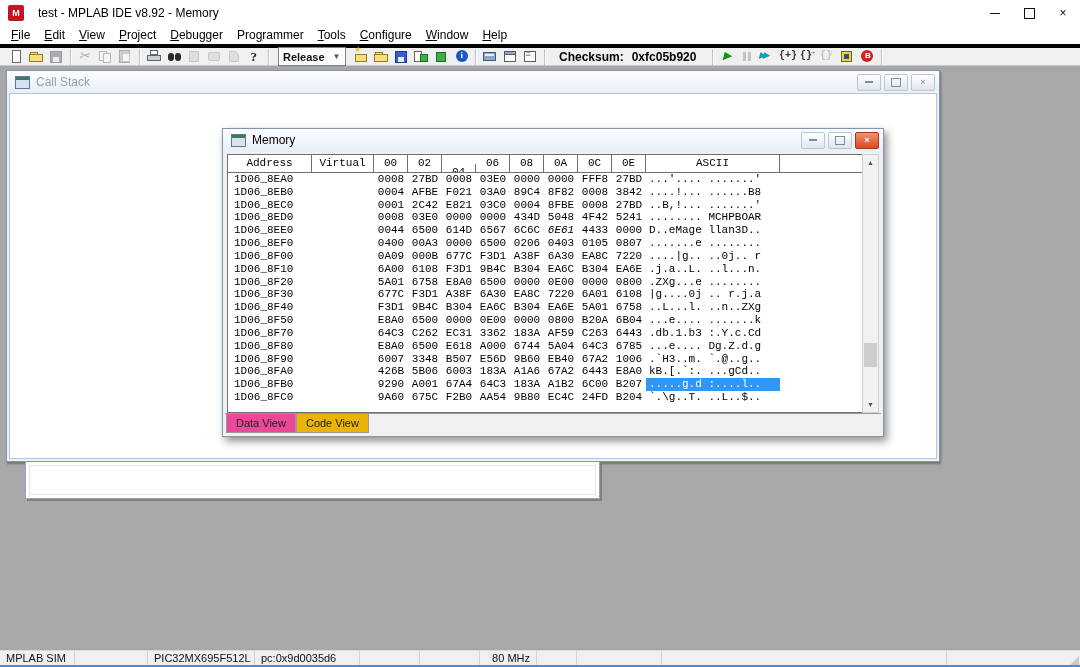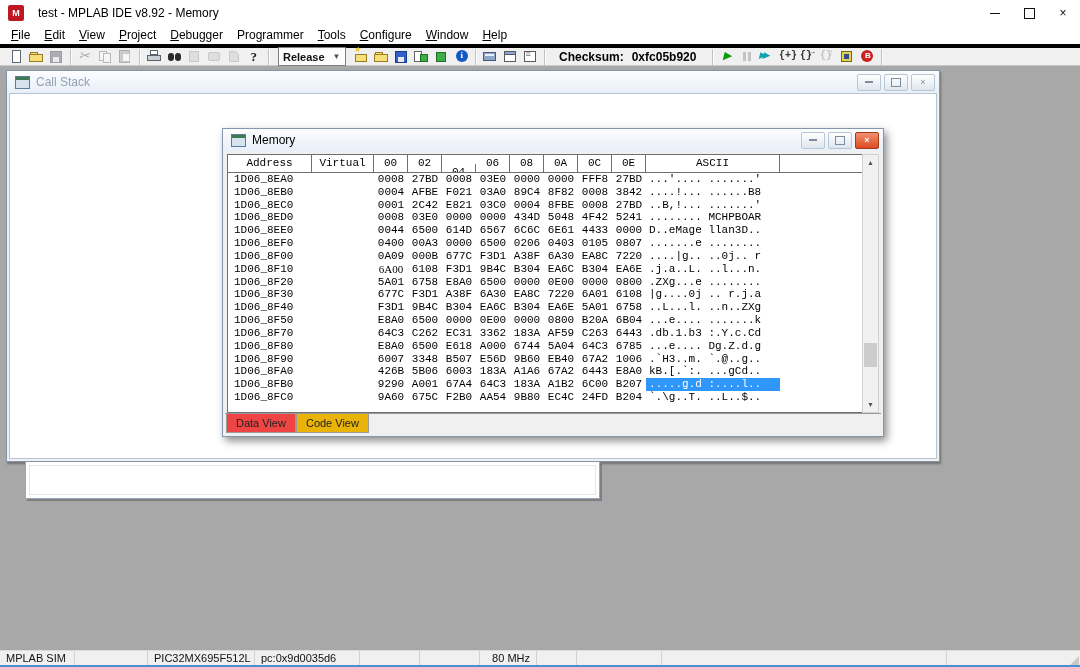--- a/index.html
+++ b/index.html
@@ -131,21 +131,21 @@
 
   .mem-scroll{position:absolute;top:3px;right:2px;width:17px;bottom:0;background:#f1f1f1;
               border:1px solid #d0d0d0;box-sizing:border-box;}
   .sb-arrow{height:15px;display:flex;align-items:center;justify-content:center;font-size:7px;color:#555;}
   .sb-arrow.dn{position:absolute;bottom:0;left:0;right:0;}
   .sb-thumb{position:absolute;left:1px;right:1px;top:188px;height:24px;background:#cdcdcd;}
 
   .mem-tabs{position:absolute;left:2px;right:2px;bottom:2px;height:21px;background:#f0f0f0;
             border-top:1px solid #9a9a9a;display:flex;align-items:flex-start;padding-left:1px;box-sizing:border-box;}
   .tab{font-size:11px;padding:3px 9px 2px 9px;border:1px solid #9a9a9a;border-top:none;background:#eab308;color:#222;}
-  .tab.active{background:#ef4444;position:relative;z-index:2;padding-bottom:3px;}
+  .tab.active{background:#ec4899;position:relative;z-index:2;padding-bottom:3px;}
   .tab.inactive{height:13px;margin-top:0;}
 
   
   .statusbar{position:absolute;left:0;top:650px;right:0;height:15px;background:#f0f0f0;
              border-top:1px solid #dcdcdc;display:flex;font-size:11px;color:#111;}
   .st-cell{border-right:1px solid #d2d2d2;padding:1px 6px 0 6px;box-sizing:border-box;
            white-space:nowrap;overflow:hidden;}
   .st-cell.right{text-align:right;}
   .st-cell.last{flex:1;border-right:none;position:relative;}
   .grip{position:absolute;right:1px;bottom:1px;width:0;height:0;
@@ -411,21 +411,21 @@
                 <div class="mcell ascii" style="width: 134px;">........ MCHPBOAR</div>
               </div>
               <div class="mrow">
                 <div class="mcell addr" style="width: 84px;">1D06_8EE0</div>
                 <div class="mcell virt" style="width: 62px;"></div>
                 <div class="mcell hex" style="width: 34px;">0044</div>
                 <div class="mcell hex" style="width: 34px;">6500</div>
                 <div class="mcell hex" style="width: 34px;">614D</div>
                 <div class="mcell hex" style="width: 34px;">6567</div>
                 <div class="mcell hex" style="width: 34px;">6C6C</div>
-                <div class="mcell hex" style="width: 34px;">6E61</div>
+                <div class="mcell hex" style="width: 34px; font-style: italic;">6E61</div>
                 <div class="mcell hex" style="width: 34px;">4433</div>
                 <div class="mcell hex" style="width: 34px;">0000</div>
                 <div class="mcell ascii" style="width: 134px;">D..eMage llan3D..</div>
               </div>
               <div class="mrow">
                 <div class="mcell addr" style="width: 84px;">1D06_8EF0</div>
                 <div class="mcell virt" style="width: 62px;"></div>
                 <div class="mcell hex" style="width: 34px;">0400</div>
                 <div class="mcell hex" style="width: 34px;">00A3</div>
                 <div class="mcell hex" style="width: 34px;">0000</div>
@@ -445,21 +445,21 @@
                 <div class="mcell hex" style="width: 34px;">F3D1</div>
                 <div class="mcell hex" style="width: 34px;">A38F</div>
                 <div class="mcell hex" style="width: 34px;">6A30</div>
                 <div class="mcell hex" style="width: 34px;">EA8C</div>
                 <div class="mcell hex" style="width: 34px;">7220</div>
                 <div class="mcell ascii" style="width: 134px;">....|g.. ..0j.. r</div>
               </div>
               <div class="mrow">
                 <div class="mcell addr" style="width: 84px;">1D06_8F10</div>
                 <div class="mcell virt" style="width: 62px;"></div>
-                <div class="mcell hex" style="width: 34px; font-family: Liberation Serif, serif;">6A00</div>
+                <div class="mcell hex" style="width: 34px;">6A00</div>
                 <div class="mcell hex" style="width: 34px;">6108</div>
                 <div class="mcell hex" style="width: 34px;">F3D1</div>
                 <div class="mcell hex" style="width: 34px;">9B4C</div>
                 <div class="mcell hex" style="width: 34px;">B304</div>
                 <div class="mcell hex" style="width: 34px;">EA6C</div>
                 <div class="mcell hex" style="width: 34px;">B304</div>
                 <div class="mcell hex" style="width: 34px;">EA6E</div>
                 <div class="mcell ascii" style="width: 134px;">.j.a..L. ..l...n.</div>
               </div>
               <div class="mrow">

